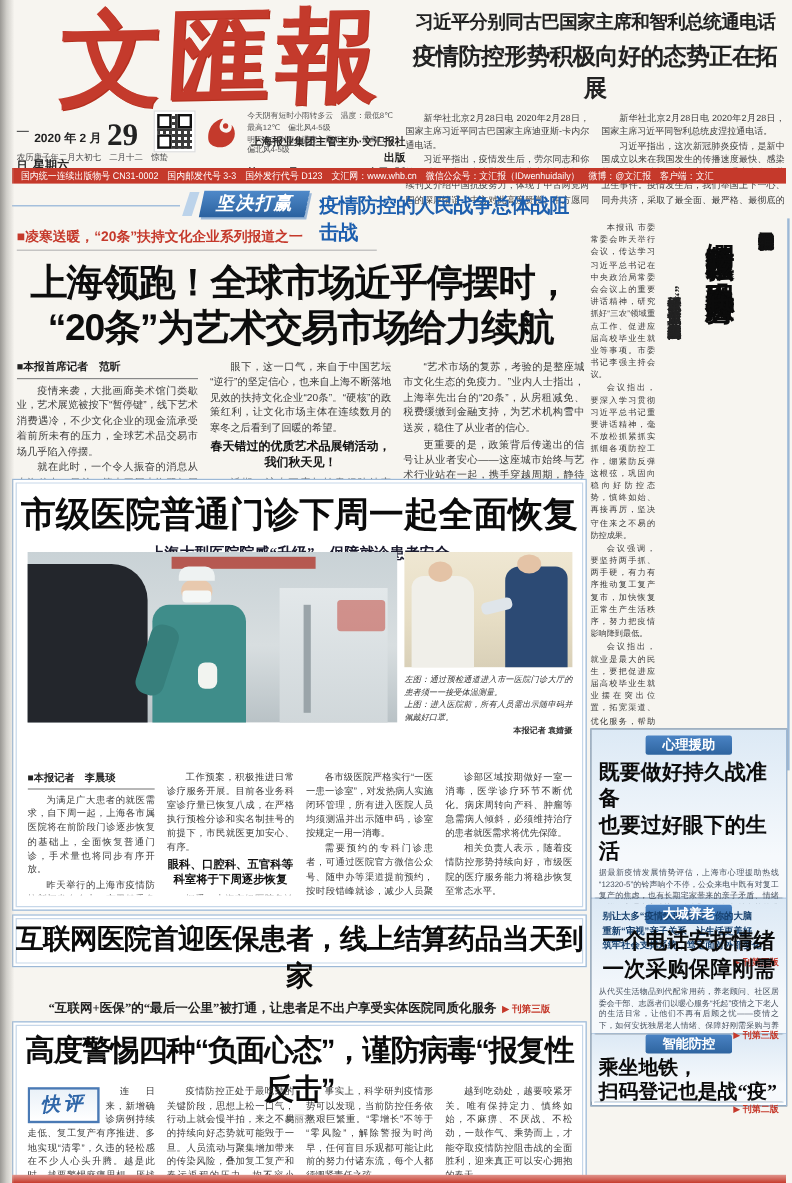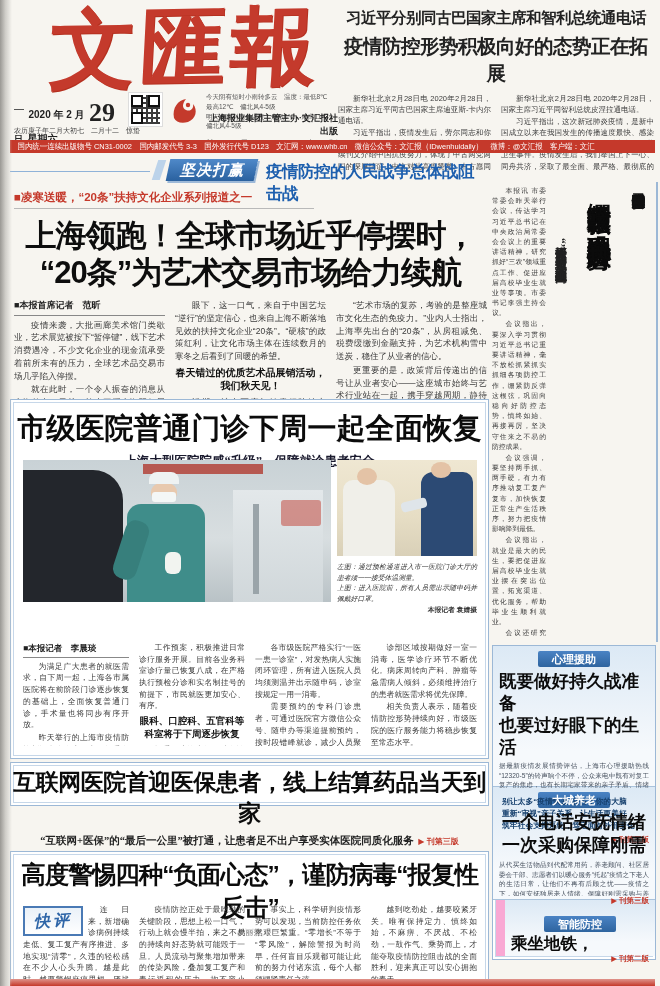--- a/index.html
+++ b/index.html
@@ -224,21 +224,21 @@
       <p class="p">会议还研究了其他事项。</p>
     </div>
 
     <div class="abs vert serif" style="left:58px;top:56px;height:400px;font-size:11.5px;font-weight:bold;color:#222;line-height:22px;">会议还研究抓好“三农”领域重点工作，促进应届高校毕业生就业等事项</div>
 
     <div class="abs vert serif" style="left:84px;top:2px;height:458px;font-size:24px;font-weight:900;color:#0b0b0b;line-height:46px;letter-spacing:1px;">绷紧防反弹这根弦　巩固向稳向好防控态势</div>
 
     <div class="abs vert serif" style="left:134px;top:2px;height:440px;font-size:13px;font-weight:bold;color:#111;line-height:24px;">李强主持市委常委会会议传达学习贯彻总书记重要讲话精神</div>
   </div>
 
-  <div class="abs" style="left:492px;top:645px;width:162px;height:313px;border:1px solid #9cb8d6;box-shadow:inset 0 0 0 2px #fff,inset 0 0 0 3px #c6d7e9;background:#f9a8d4;">
+  <div class="abs" style="left:492px;top:607px;width:162px;height:313px;border:1px solid #9cb8d6;box-shadow:inset 0 0 0 2px #fff,inset 0 0 0 3px #c6d7e9;background:#737373;">
 
     <div class="secgrad" style="height:140px;padding:5px 6px 0 6px;box-sizing:border-box;">
       <div class="badge" style="width:72px;height:16px;font-size:11px;line-height:16px;margin:0 auto;">心理援助</div>
       <div class="serif" style="font-size:17.5px;font-weight:900;text-align:left;margin-top:3px;line-height:22px;color:#0b0b0b;">
         <div>既要做好持久战准备</div>
         <div>也要过好眼下的生活</div>
       </div>
       <div class="just" style="font-size:6.6px;line-height:1.45;color:#46505e;margin-top:3px;height:30px;overflow:hidden;">据最新疫情发展情势评估，上海市心理援助热线“12320-5”的铃声响个不停，公众来电中既有对复工复产的焦虑，也有长期宅家带来的亲子矛盾、情绪困扰。心理专家建议，公众既要做好打持久战的准备，也要过好眼下的生活</div>
       <div style="background:#d9e7f4;margin-top:3px;padding:2px 3px;font-size:7.8px;font-weight:bold;color:#16406e;line-height:1.55;">
         <div>别让太多“疫情快递”挤占了你的大脑</div>
@@ -255,24 +255,25 @@
       <div class="serif" style="font-size:18px;font-weight:900;text-align:center;margin-top:3px;line-height:23px;color:#0b0b0b;">
         <div>一个电话安抚情绪</div>
         <div>一次采购保障刚需</div>
       </div>
       <div class="just" style="font-size:6.6px;line-height:1.45;color:#46505e;margin-top:3px;height:36px;overflow:hidden;">从代买生活物品到代配常用药，养老顾问、社区居委会干部、志愿者们以暖心服务“托起”疫情之下老人的生活日常，让他们不再有后顾之忧——疫情之下，如何安抚独居老人情绪、保障好刚需采购与养老服务，“宅家防疫”也有章法</div>
       <div class="pointer" style="font-size:7.5px;">▶ 刊第三版</div>
     </div>
 
     <div style="border-top:1px solid #aac3dc;"></div>
 
-    <div class="secgrad" style="height:56px;padding:16px 6px 0 6px;box-sizing:border-box;margin-left:12px;">
+    <div class="secgrad" style="height:56px;padding:0 6px 0 6px;box-sizing:border-box;">
       <div class="badge" style="width:72px;height:16px;font-size:11px;line-height:16px;margin:0 auto;">智能防控</div>
       <div class="serif" style="font-size:16.5px;font-weight:900;text-align:left;margin-top:2px;line-height:20px;color:#0b0b0b;">
         <div>乘坐地铁，</div>
+        <div>扫码登记也是战“疫”</div>
       </div>
       <div class="pointer" style="font-size:7.5px;">▶ 刊第二版</div>
     </div>
   </div>
 
   <div class="abs" style="left:10px;top:979px;width:645px;height:7px;background:linear-gradient(180deg,#e0948c,#c5392b);"></div>
 
 </div>
 
 </body></html>

